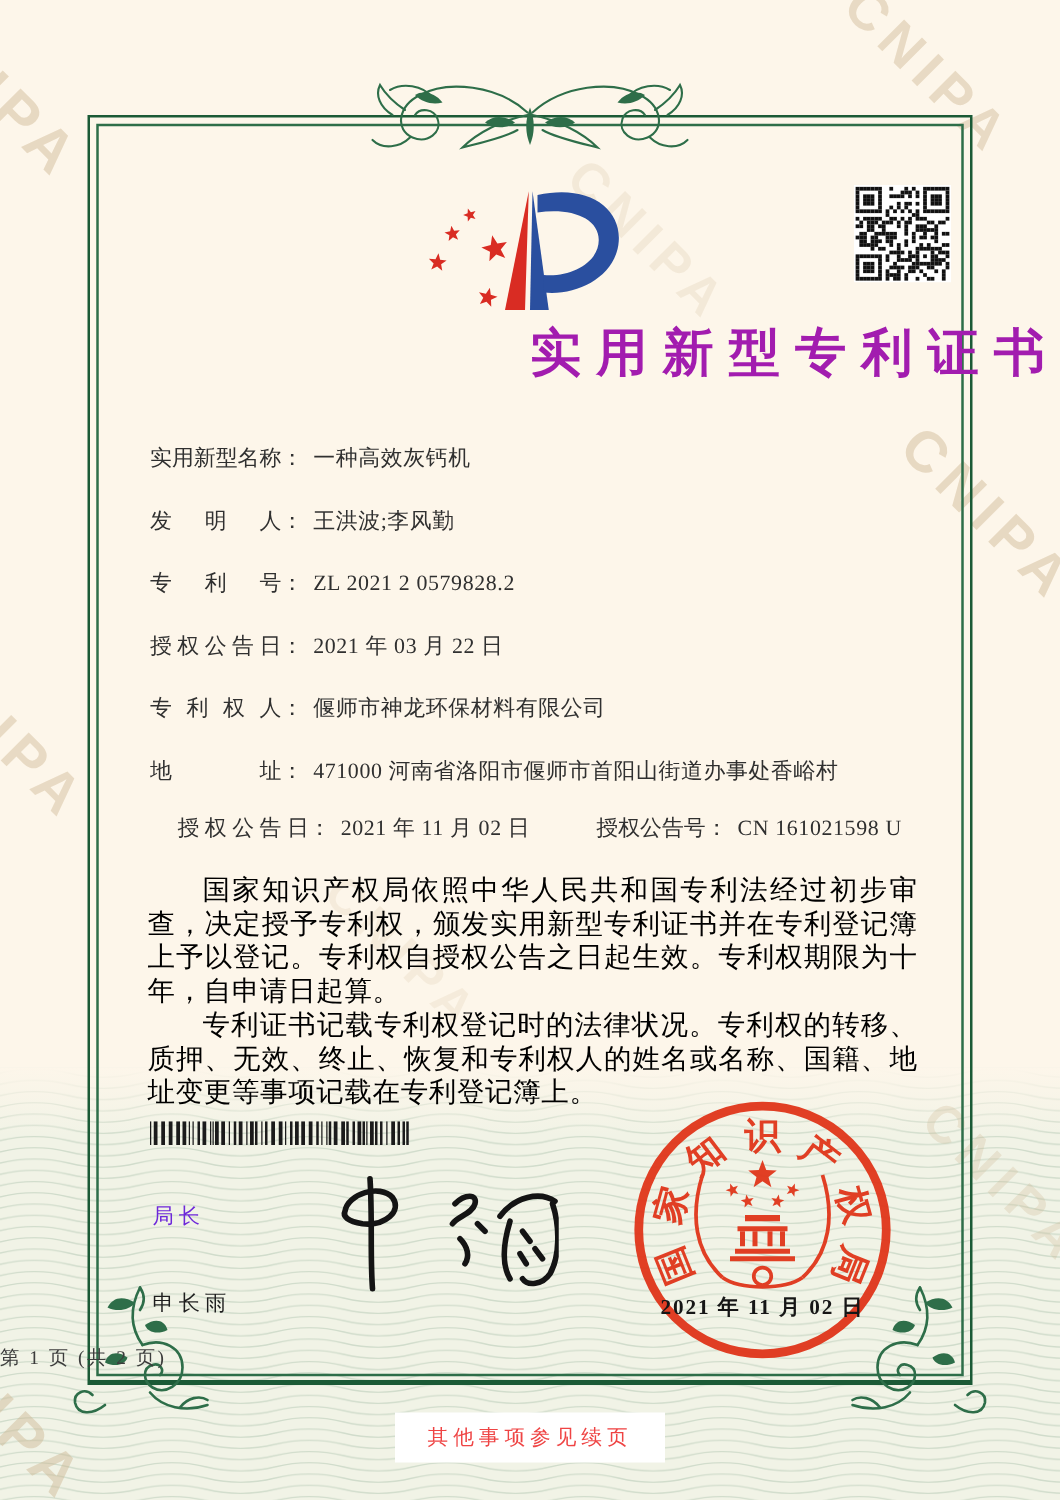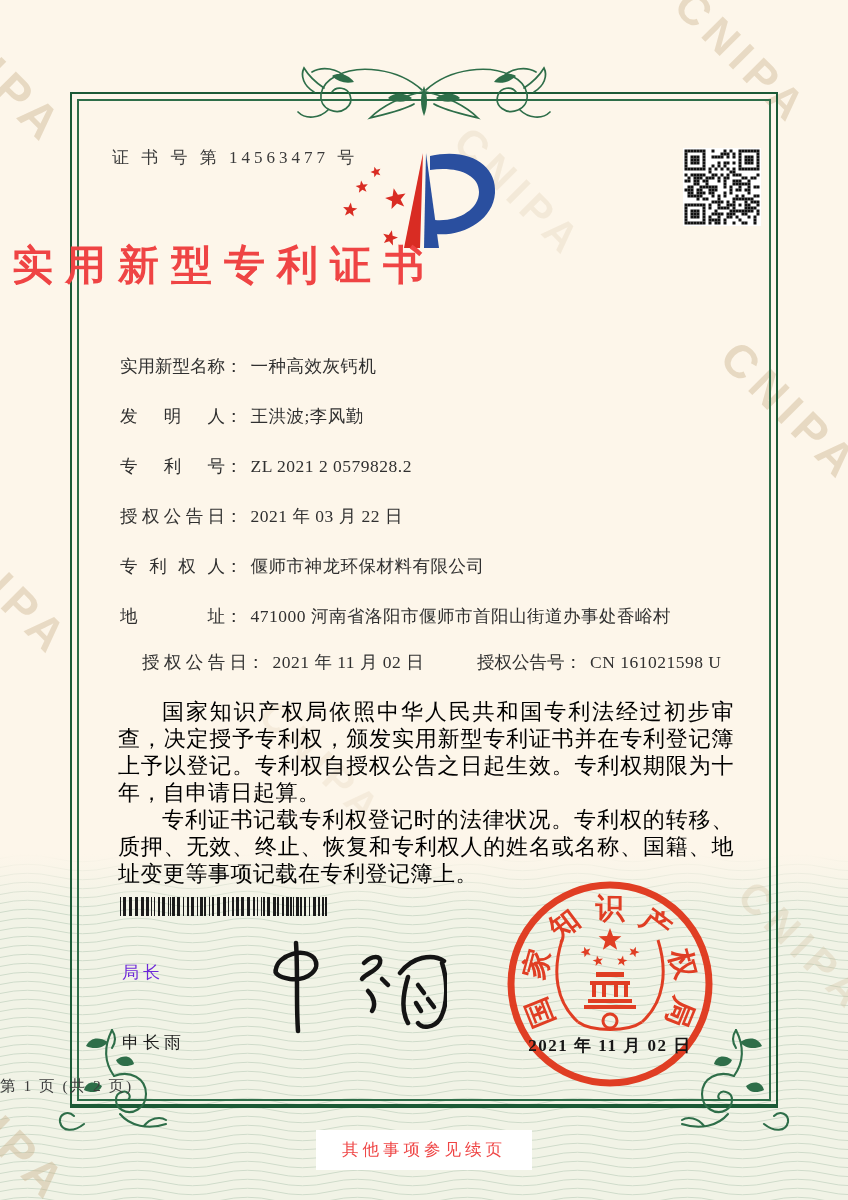--- a/index.html
+++ b/index.html
@@ -27,22 +27,22 @@
   }
   .ornament{position:absolute;}
   
   .cert-no{
     position:absolute; left:112px; top:146px; font-size:17px; color:#3a3a3a;
     letter-spacing:4px;
   }
   .logo{position:absolute; left:338px; top:140px;}
   .qr{position:absolute; left:683px; top:148px;}
   .title{
-    position:absolute; left:0; top:238px; width:100%; margin:0;
-    text-align:left; font-size:41px; font-weight:700; color:#ef4444;
+    position:absolute; left:0; top:255px; width:100%; margin:0;
+    text-align:right; font-size:41px; font-weight:700; color:#a21caf;
     letter-spacing:12px; text-indent:12px;
   }
   .fields{position:absolute; left:120px; top:354px; width:645px; font-size:17.5px; color:#303030;}
   .frow{position:absolute; left:0; white-space:nowrap;}
   .flabel{display:inline-block; width:105px; text-align:justify; text-align-last:justify; vertical-align:bottom;}
   .fcolon{display:inline-block; margin-right:8px;}
   .fvalue{letter-spacing:0.5px;}
   .fpair2{position:absolute; left:335px; top:0; white-space:nowrap;}
   .body-text{
     position:absolute; left:118px; top:698px; width:616px; font-size:22px;
@@ -133,21 +133,20 @@
       <path d="M26,98 C16,106 4,106 2,96 C1,88 10,84 16,90"></path>
       <path d="M50,16 C40,10 32,12 28,20 C36,24 46,22 50,16 Z" fill="#2e6e49" stroke="none"></path>
       <path d="M58,34 C66,28 74,30 76,38 C68,42 60,40 58,34 Z" fill="#2e6e49" stroke="none"></path>
       <path d="M44,60 C36,54 28,56 26,64 C34,68 42,66 44,60 Z" fill="#2e6e49" stroke="none"></path>
     </g>
   </svg>
   <svg class="ornament" style="left:678px; top:1026px; transform:scaleX(-1);" width="112" height="114" viewBox="0 0 112 114">
     <use href="#cornOrn"></use>
   </svg>
 
-  <div class="cert-no">证 书 号 第 14563477 号</div>
 
   <svg class="logo" width="175" height="115" viewBox="0 0 175 115">
     <polygon points="85,13 66,108 82,108" fill="#d92c23"></polygon>
     <polygon points="88,13 86,108 101,108" fill="#2a4f9f"></polygon>
     <path d="M92,16 C132,7 159,26 157,53 C155,81 124,97 97,94 L97,80 C119,82 141,70 141,52 C141,34 118,26 92,30 Z" fill="#2a4f9f"></path>
     <g fill="#d92c23">
       <polygon points="36.3,26.8 38.7,29.8 42.4,28.8 40.3,32.0 42.4,35.2 38.7,34.2 36.3,37.2 36.1,33.4 32.5,32.0 36.1,30.6"></polygon>
       <polygon points="23.1,40.6 25.3,44.6 29.8,44.2 26.7,47.5 28.5,51.7 24.4,49.7 20.9,52.7 21.5,48.2 17.6,45.9 22.1,45.0"></polygon>
       <polygon points="12.8,62.5 14.1,67.7 19.3,68.4 14.9,71.3 15.8,76.5 11.7,73.1 7.0,75.6 8.9,70.7 5.1,66.9 10.4,67.3"></polygon>
       <polygon points="55.7,48.2 59.9,54.8 67.5,53.5 62.6,59.5 66.2,66.4 59.0,63.5 53.5,69.0 54.0,61.3 47.1,57.9 54.6,55.9"></polygon>

